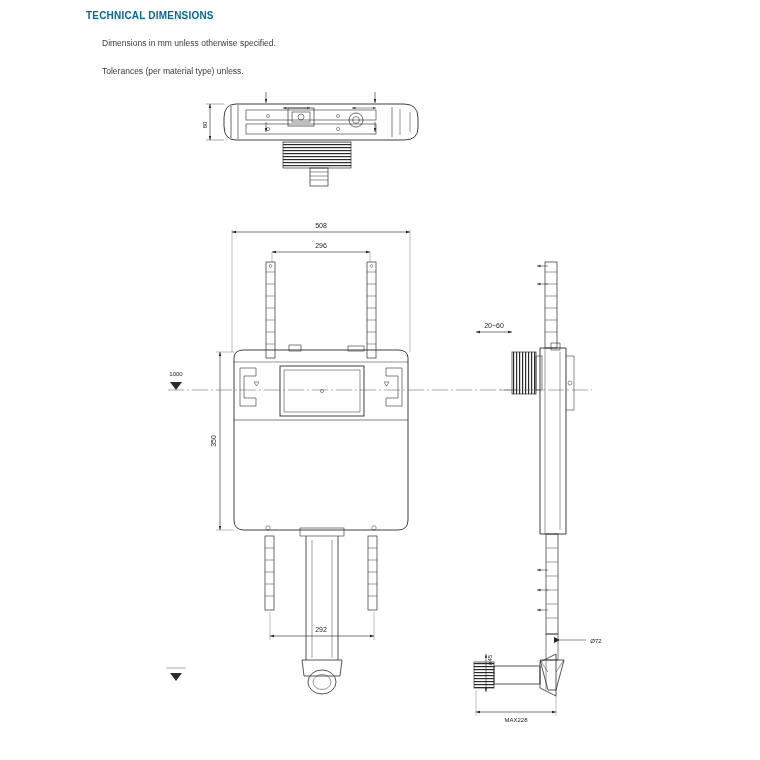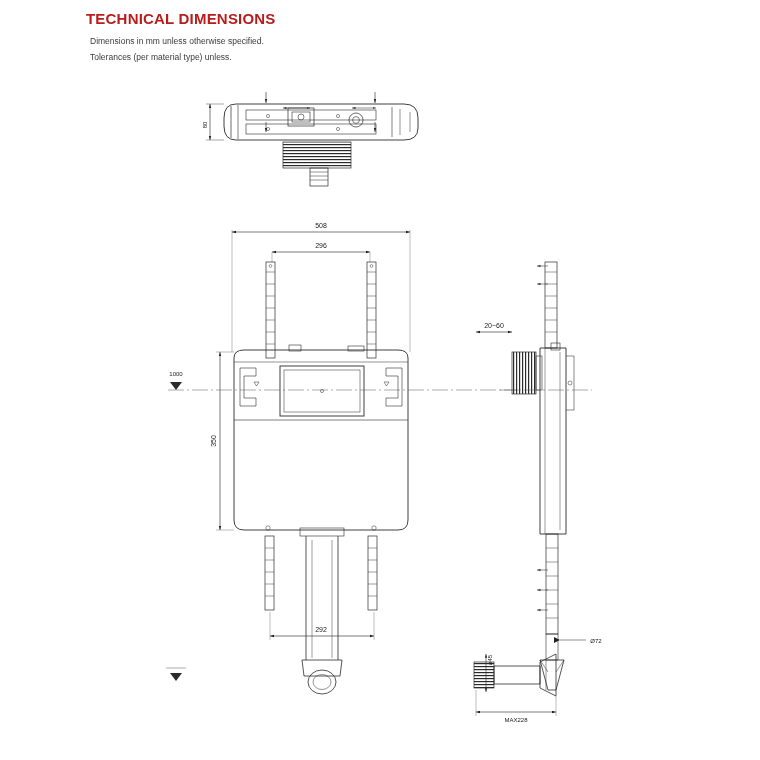--- a/index.html
+++ b/index.html
@@ -21,31 +21,31 @@
     height: 760px;
   }
   
   .header {
     position: absolute;
     left: 86px;
     top: 10px;
     width: 640px;
   }
   .title {
-    font-size: 15px;
+    font-size: 10px;
     font-weight: bold;
     letter-spacing: 0.2px;
-    color: #b91c1c;
+    color: #0369a1;
     margin: 0 0 8px 0;
   }
   .subline {
     font-size: 8.5px;
     color: #3a3a3a;
     line-height: 1.45;
-    margin: 4px;
+    margin: 16px;
   }
   
   .canvas {
     position: absolute;
     left: 0;
     top: 0;
     width: 760px;
     height: 760px;
   }
   svg { display: block; }

